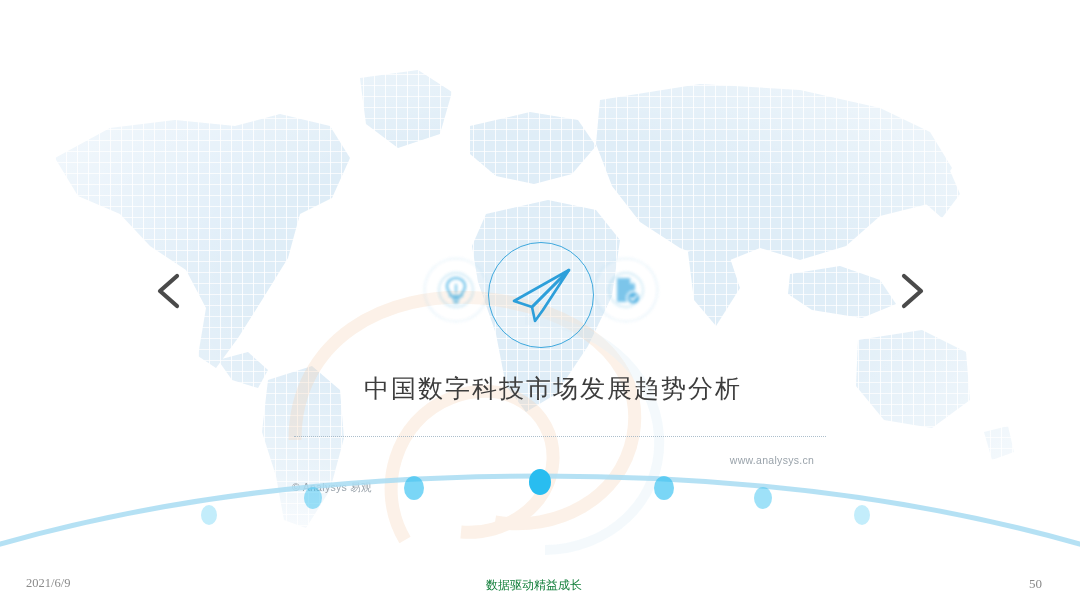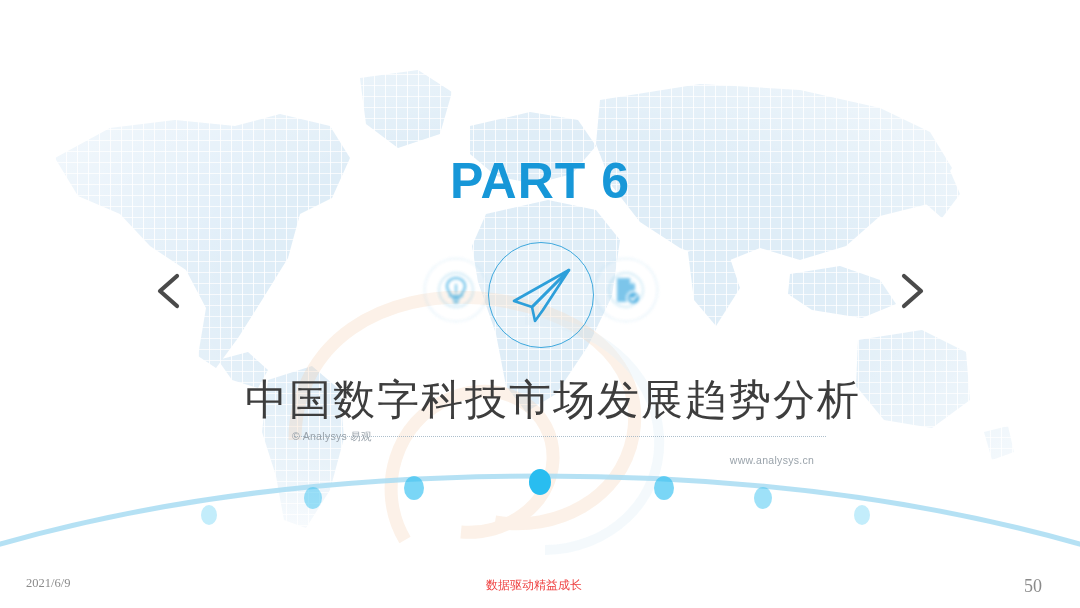--- a/index.html
+++ b/index.html
@@ -118,41 +118,41 @@
     display: flex;
     align-items: center;
     justify-content: center;
   }
 
   .main-title {
     position: absolute;
     left: 0; right: 0;
     top: 372px;
     text-align: center;
-    font-size: 42px;
+    font-size: 25px;
     font-weight: 500;
     color: #3d3d3d;
     letter-spacing: 2px;
     padding-left: 26px;
   }
 
   .divider {
     position: absolute;
     left: 294px;
     top: 436px;
     width: 532px;
     height: 1px;
     border-top: 1px dotted #9fb4c4;
     opacity: 0.85;
   }
 
   .credit-left {
     position: absolute;
     left: 292px;
-    top: 430px;
+    top: 481px;
     font-size: 10.5px;
     color: #9aa3ab;
     letter-spacing: 0.3px;
   }
   .credit-right {
     position: absolute;
     left: 716px;
     top: 454px;
     width: 112px;
     text-align: center;
@@ -186,27 +186,27 @@
     font-size: 12.5px;
     color: #8a8a8a;
     font-family: "Liberation Serif", serif;
   }
   .footer-center {
     position: absolute;
     left: 0; right: 0;
     top: 13px;
     text-align: center;
     font-size: 12px;
-    color: #ef4444;
+    color: #15803d;
   }
   .footer-page {
     position: absolute;
     right: 26px;
     top: 12px;
-    font-size: 18px;
+    font-size: 13px;
     color: #8a8a8a;
     font-family: "Liberation Serif", serif;
   }
 </style>
 </head>
 <body>
 
 <div class="slide">
 
   <div class="map-layer">
@@ -265,21 +265,20 @@
     <svg width="32" height="42" viewBox="0 0 32 42">
       <polyline points="24,6 7,21 24,36" fill="none" stroke="#4a4a4a" stroke-width="4.2" stroke-linecap="round" stroke-linejoin="round"></polyline>
     </svg>
   </div>
   <div class="nav-arrow nav-next">
     <svg width="32" height="42" viewBox="0 0 32 42">
       <polyline points="8,6 25,21 8,36" fill="none" stroke="#4a4a4a" stroke-width="4.2" stroke-linecap="round" stroke-linejoin="round"></polyline>
     </svg>
   </div>
 
-  <div class="part-label">PART 6</div>
 
   <div class="icon-row">
 
     <div class="icon-side icon-left">
       <svg width="40" height="40" viewBox="0 0 40 40">
         <circle cx="20" cy="20" r="17" fill="none" stroke="#7cc4e6" stroke-width="1.4" opacity="0.6"></circle>
         <path d="M20 8 C14.5 8 11 12 11 16.4 C11 19.6 13 21.6 14.2 23.4 L14.2 26 L25.8 26 L25.8 23.4 C27 21.6 29 19.6 29 16.4 C29 12 25.5 8 20 8 Z" fill="none" stroke="#2aa5e0" stroke-width="2"></path>
         <rect x="16" y="27.4" width="8" height="2.4" rx="1" fill="#2aa5e0"></rect>
         <rect x="17.2" y="31" width="5.6" height="2.2" rx="1" fill="#2aa5e0"></rect>
         <path d="M20 14 L20 23" stroke="#2aa5e0" stroke-width="1.6"></path>

